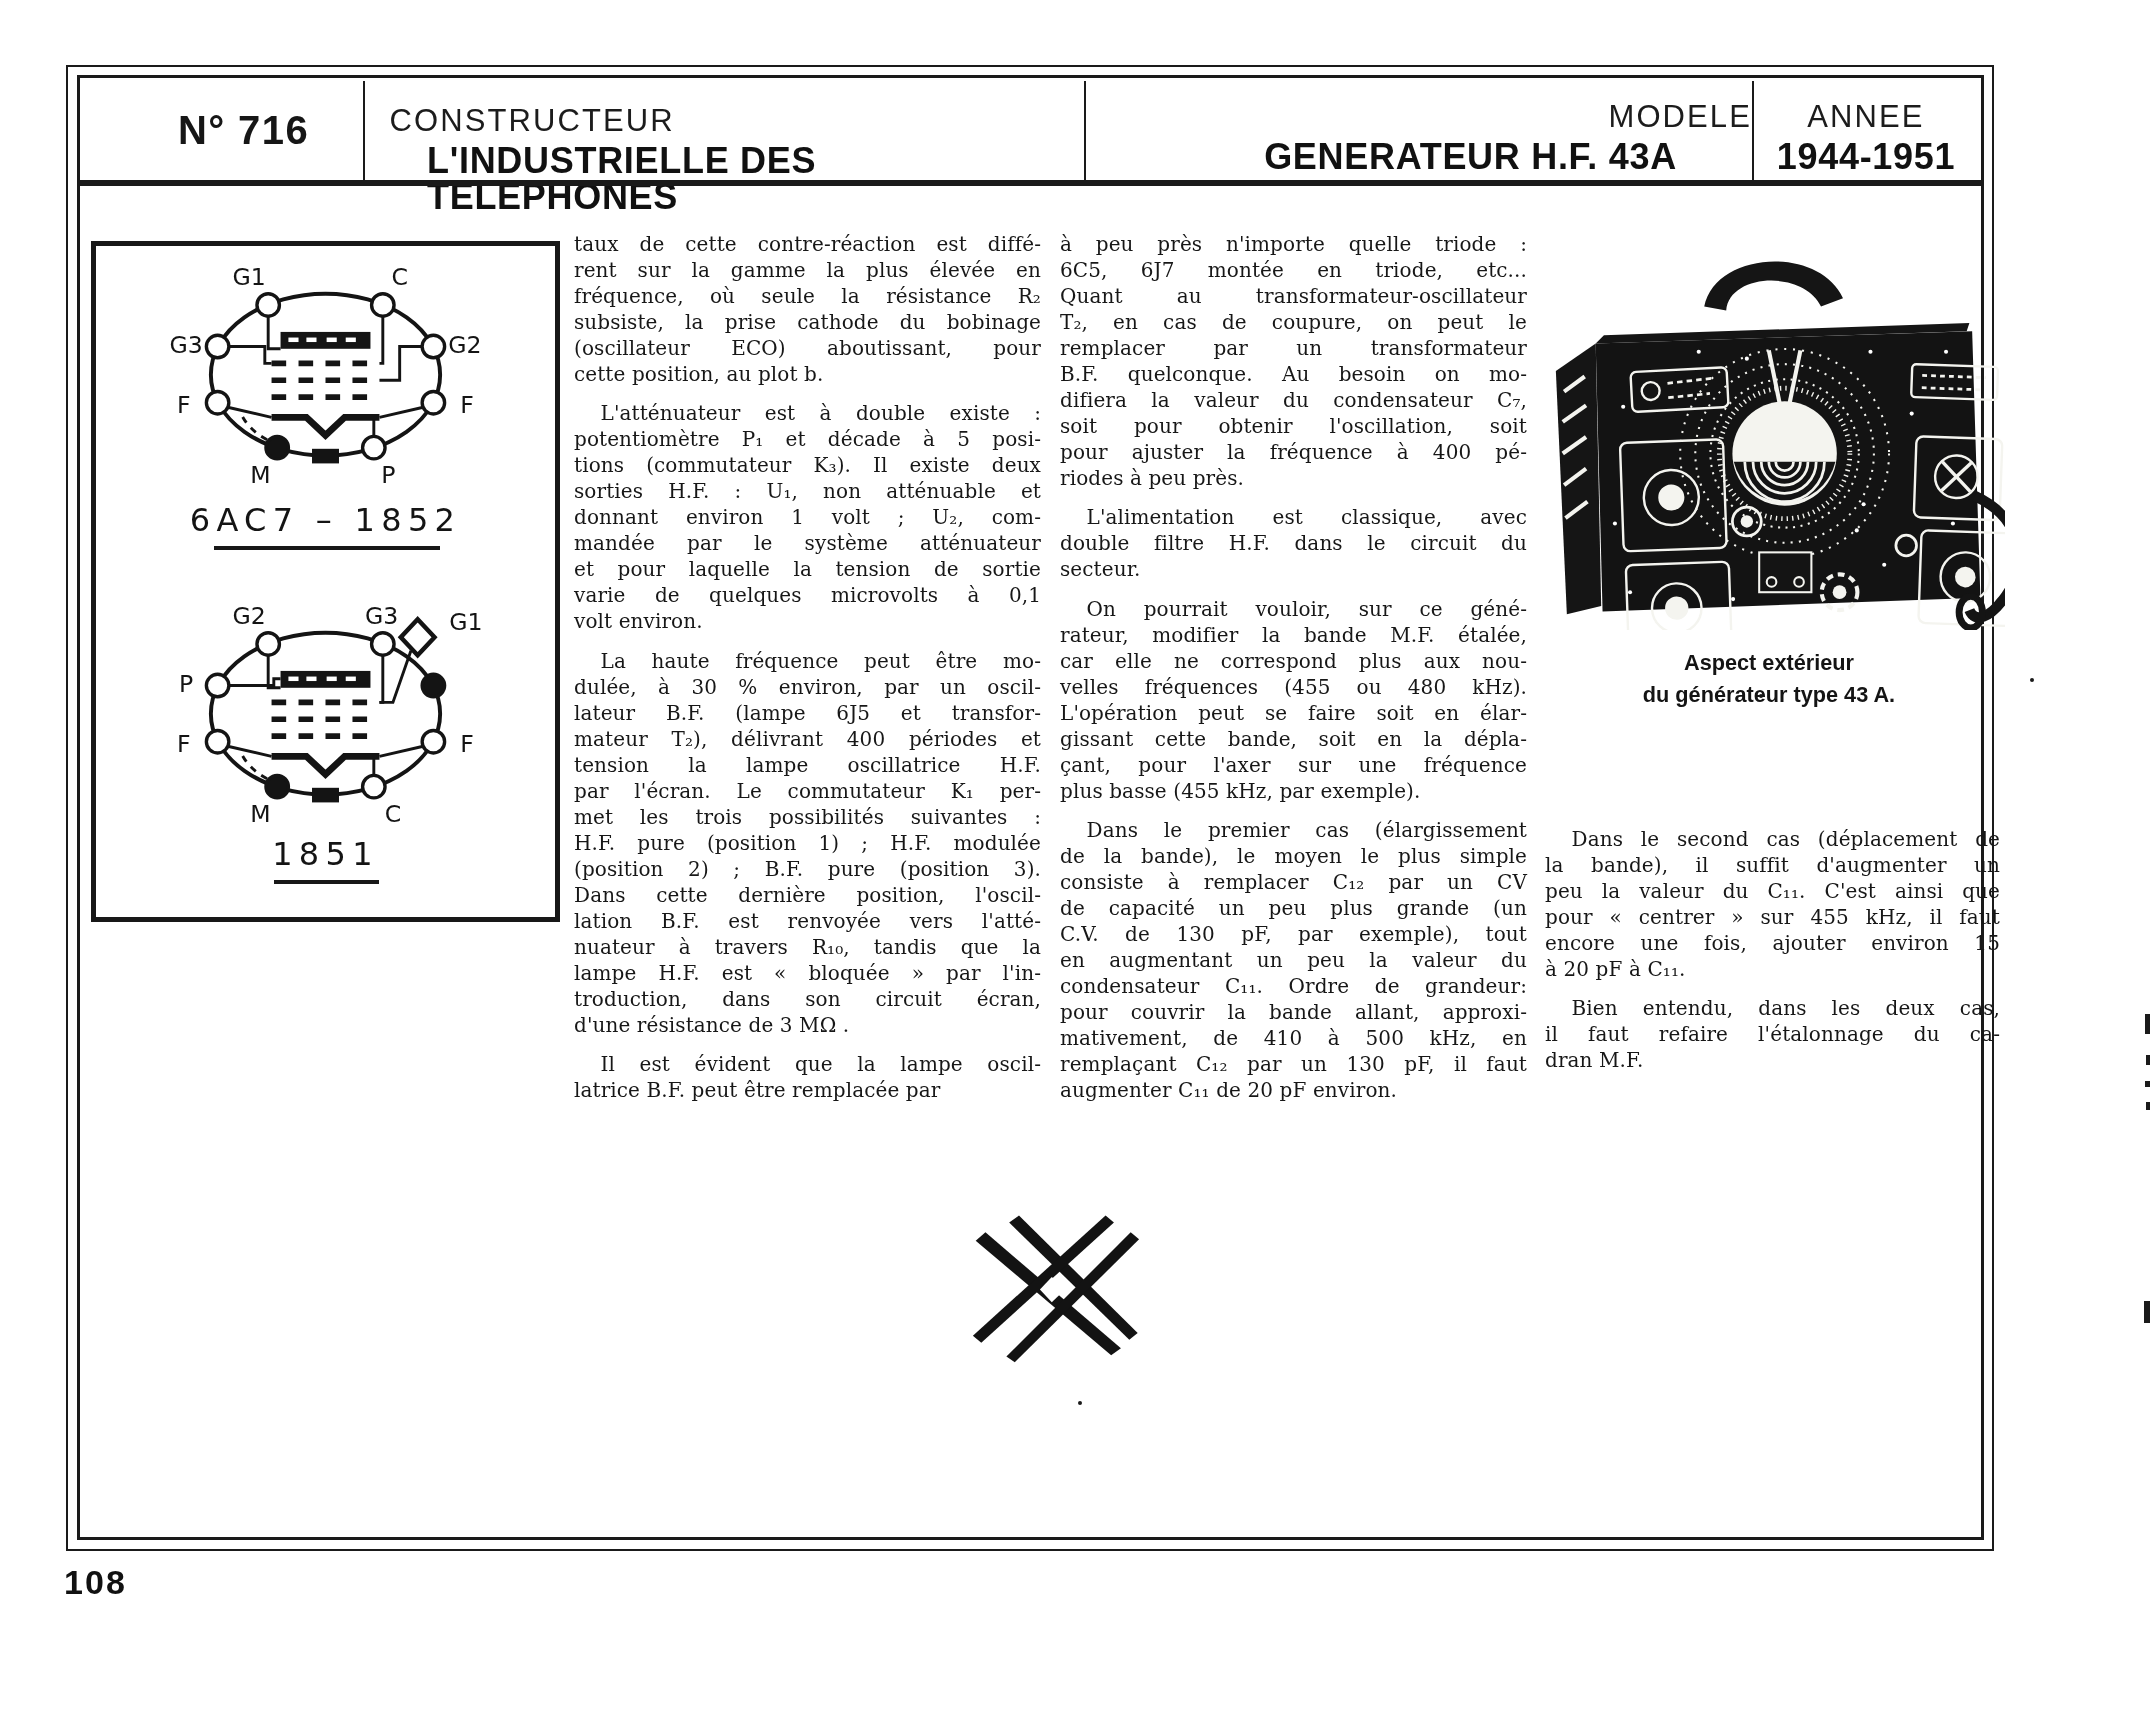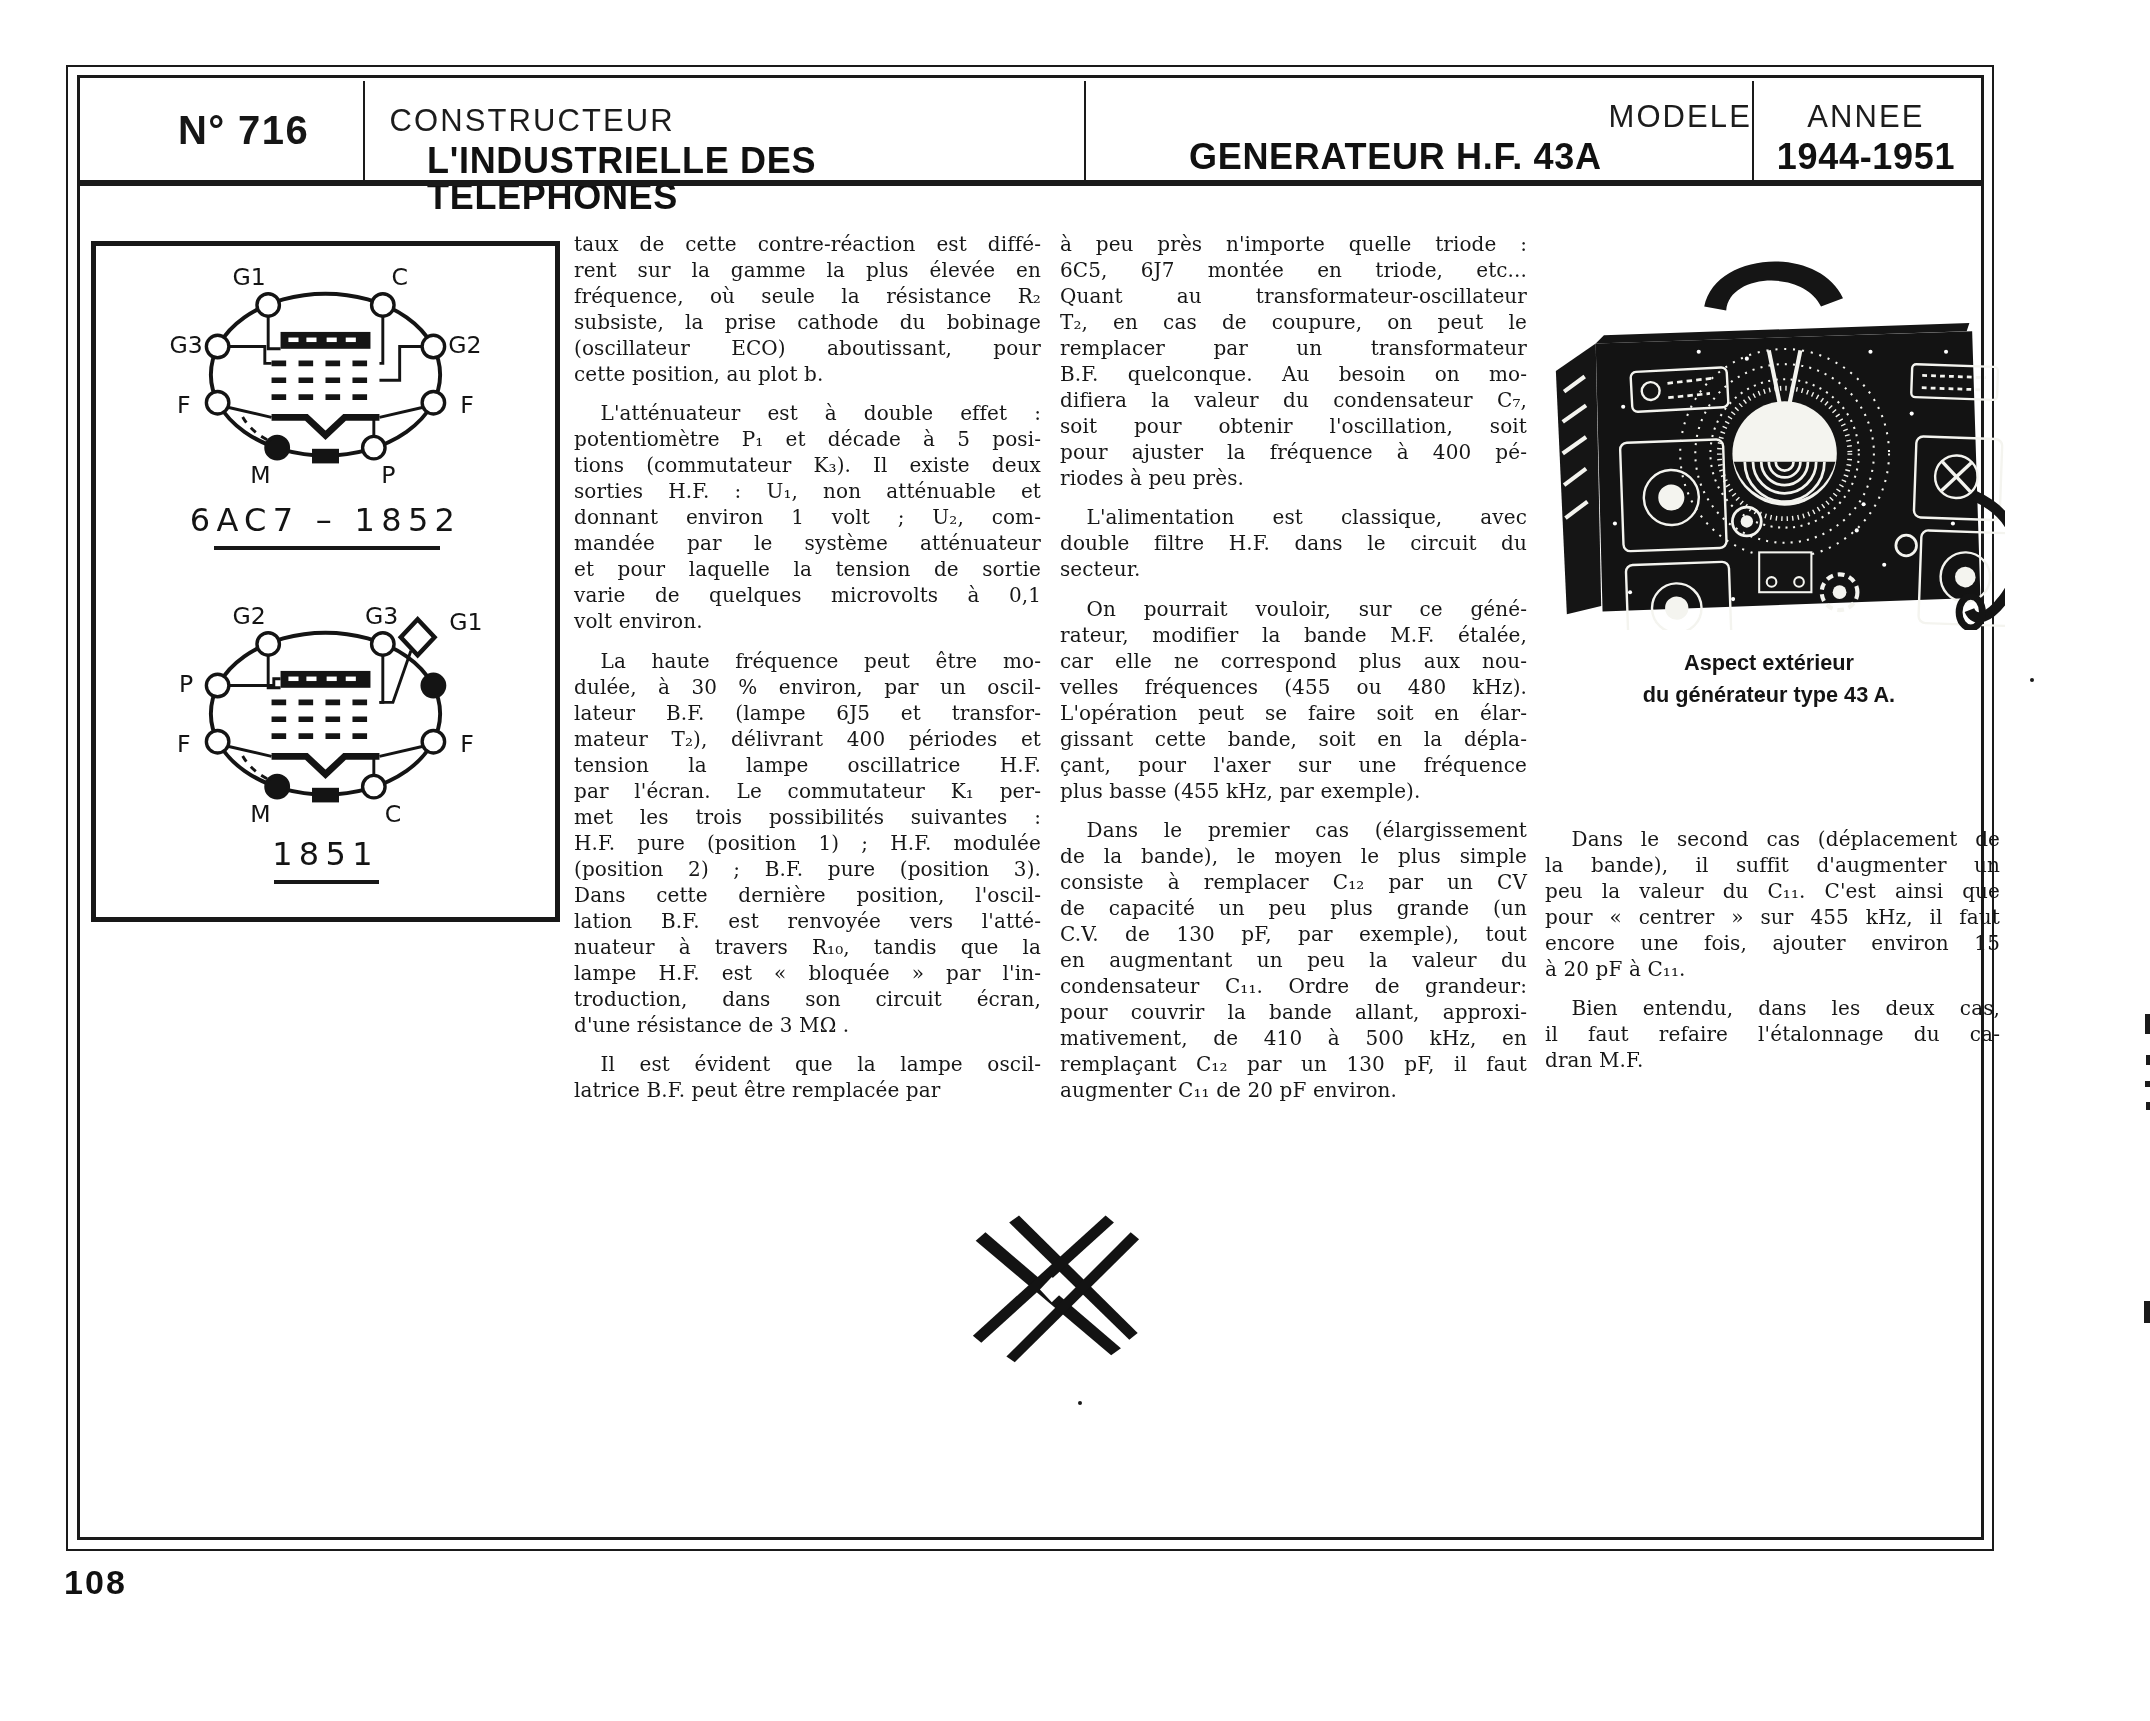--- a/index.html
+++ b/index.html
@@ -15,21 +15,21 @@
   .hc{box-sizing:border-box;}
   .hlabel{font:400 31px/1 "Liberation Sans","DejaVu Sans",sans-serif;letter-spacing:2.1px;color:#1c1c1c;}
   .hvalue{font:700 36px/1 "Liberation Sans","DejaVu Sans",sans-serif;letter-spacing:0.7px;color:#111;}
   .docnum{font:700 40px/1 "Liberation Sans","DejaVu Sans",sans-serif;letter-spacing:1.4px;}
   .hc1{left:80px;top:79px;width:283px;height:101px;display:flex;align-items:center;justify-content:center;padding-left:44px;}
   .hc2{left:363px;top:83px;width:597px;height:101px;border-radius:15px;}
   .hc2 .hlabel{margin:22.4px 0 0 26.5px;}
   .hc2 .hvalue{margin:7px 0 0 64px;}
   .hc3{left:1084px;top:79px;width:668px;height:101px;}
   .hc3 .hlabel{margin:22.4px 0 0 19.6px;text-align:right;}
-  .hc3 .hvalue{margin:7px 0 8px 105px;}
+  .hc3 .hvalue{margin:7px 0 8px 105px;text-align:center;}
   .hc4{left:1752px;top:79px;width:228px;height:101px;text-align:center;}
   .hc4 .hlabel{margin-top:22.4px;}
   .hc4 .hvalue{margin-top:7px;}
   
   .tubebox{left:91px;top:241px;width:469px;height:681px;border:5.6px solid #181818;box-sizing:border-box;}
   .tube-svg{left:123px;width:405px;height:236px;}
   .tsvg1{top:260px;} .tsvg2{top:599px;}
   .tube-name{width:469px;left:91px;text-align:center;
      font:400 32px/1 "DejaVu Sans",sans-serif;letter-spacing:6.3px;color:#141414;}
   .tn1{top:504px;} .tn2{top:838px;}
@@ -183,21 +183,21 @@
   <div class="abs col col1">
     <div class="para">
         <div class="tline">taux de cette contre-réaction est diffé-</div>
         <div class="tline">rent sur la gamme la plus élevée en</div>
         <div class="tline">fréquence, où seule la résistance R₂</div>
         <div class="tline">subsiste, la prise cathode du bobinage</div>
         <div class="tline">(oscillateur ECO) aboutissant, pour</div>
         <div class="tline tlast">cette position, au plot b.</div>
       </div>
     <div class="para">
-        <div class="tline tindent">L'atténuateur est à double effet :</div>
+        <div class="tline tindent">L'atténuateur est à double existe :</div>
         <div class="tline">potentiomètre P₁ et décade à 5 posi-</div>
         <div class="tline">tions (commutateur K₃). Il existe deux</div>
         <div class="tline">sorties H.F. : U₁, non atténuable et</div>
         <div class="tline">donnant environ 1 volt ; U₂, com-</div>
         <div class="tline">mandée par le système atténuateur</div>
         <div class="tline">et pour laquelle la tension de sortie</div>
         <div class="tline">varie de quelques microvolts à 0,1</div>
         <div class="tline tlast">volt environ.</div>
       </div>
     <div class="para">

